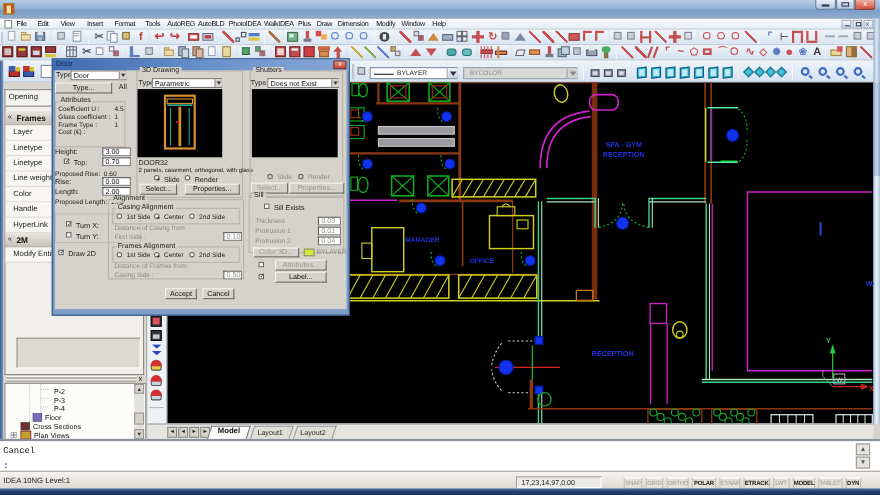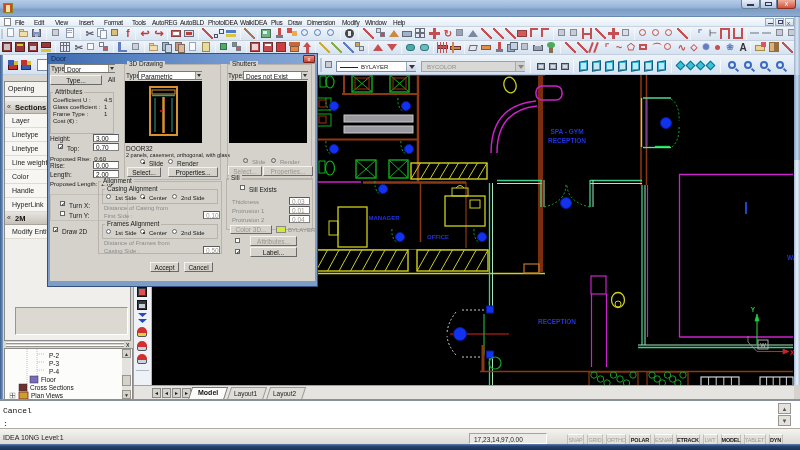--- a/index.html
+++ b/index.html
@@ -555,21 +555,21 @@
         </div>
         <div class="ab" style="left:37px;top:4px;width:60px;height:12px;background:#fff;border:1px solid #7a8aa0;"></div>
       </div>
       <div class="ab" style="left:0;top:0;width:3px;height:345px;background:linear-gradient(90deg,#3c5e8e,#7d9cc4);"></div>
       <div class="ab" style="left:4px;top:26px;width:44px;height:15px;background:#f4f3f0;border:1px solid #8a8a88;border-bottom:none;">
         <div class="ab" style="left:3px;top:3px;font-size:7px;color:#111;">Opening</div>
       </div>
       <div class="ab" style="left:4px;top:41px;width:127px;height:245px;background:#f0efec;border:1px solid #8a8a88;">
         <div class="ab" style="left:0px;top:4px;width:125px;height:13px;background:linear-gradient(180deg,#e8e5e0,#c6c2ba);border-bottom:1px solid #a8a49c;">
           <div class="ab" style="left:2px;top:2px;font-size:7px;color:#333;">«</div>
-          <div class="ab" style="left:10px;top:2px;font-size:7.5px;font-weight:bold;color:#111;">Sections</div>
+          <div class="ab" style="left:10px;top:2px;font-size:7.5px;font-weight:bold;color:#111;">Frames</div>
         </div>
         <div class="ab" style="left:0px;top:17px;width:125px;height:14px;background:#f7f6f3;border-bottom:1px solid #dedbd4;">
           <div class="ab" style="left:7px;top:3px;font-size:7px;color:#222;">Layer</div>
         </div>
         <div class="ab" style="left:0px;top:31px;width:125px;height:14px;background:#f7f6f3;border-bottom:1px solid #dedbd4;">
           <div class="ab" style="left:7px;top:3px;font-size:7px;color:#222;">Linetype</div>
         </div>
         <div class="ab" style="left:0px;top:45px;width:125px;height:14px;background:#f7f6f3;border-bottom:1px solid #dedbd4;">
           <div class="ab" style="left:7px;top:3px;font-size:7px;color:#222;">Linetype</div>
         </div>

